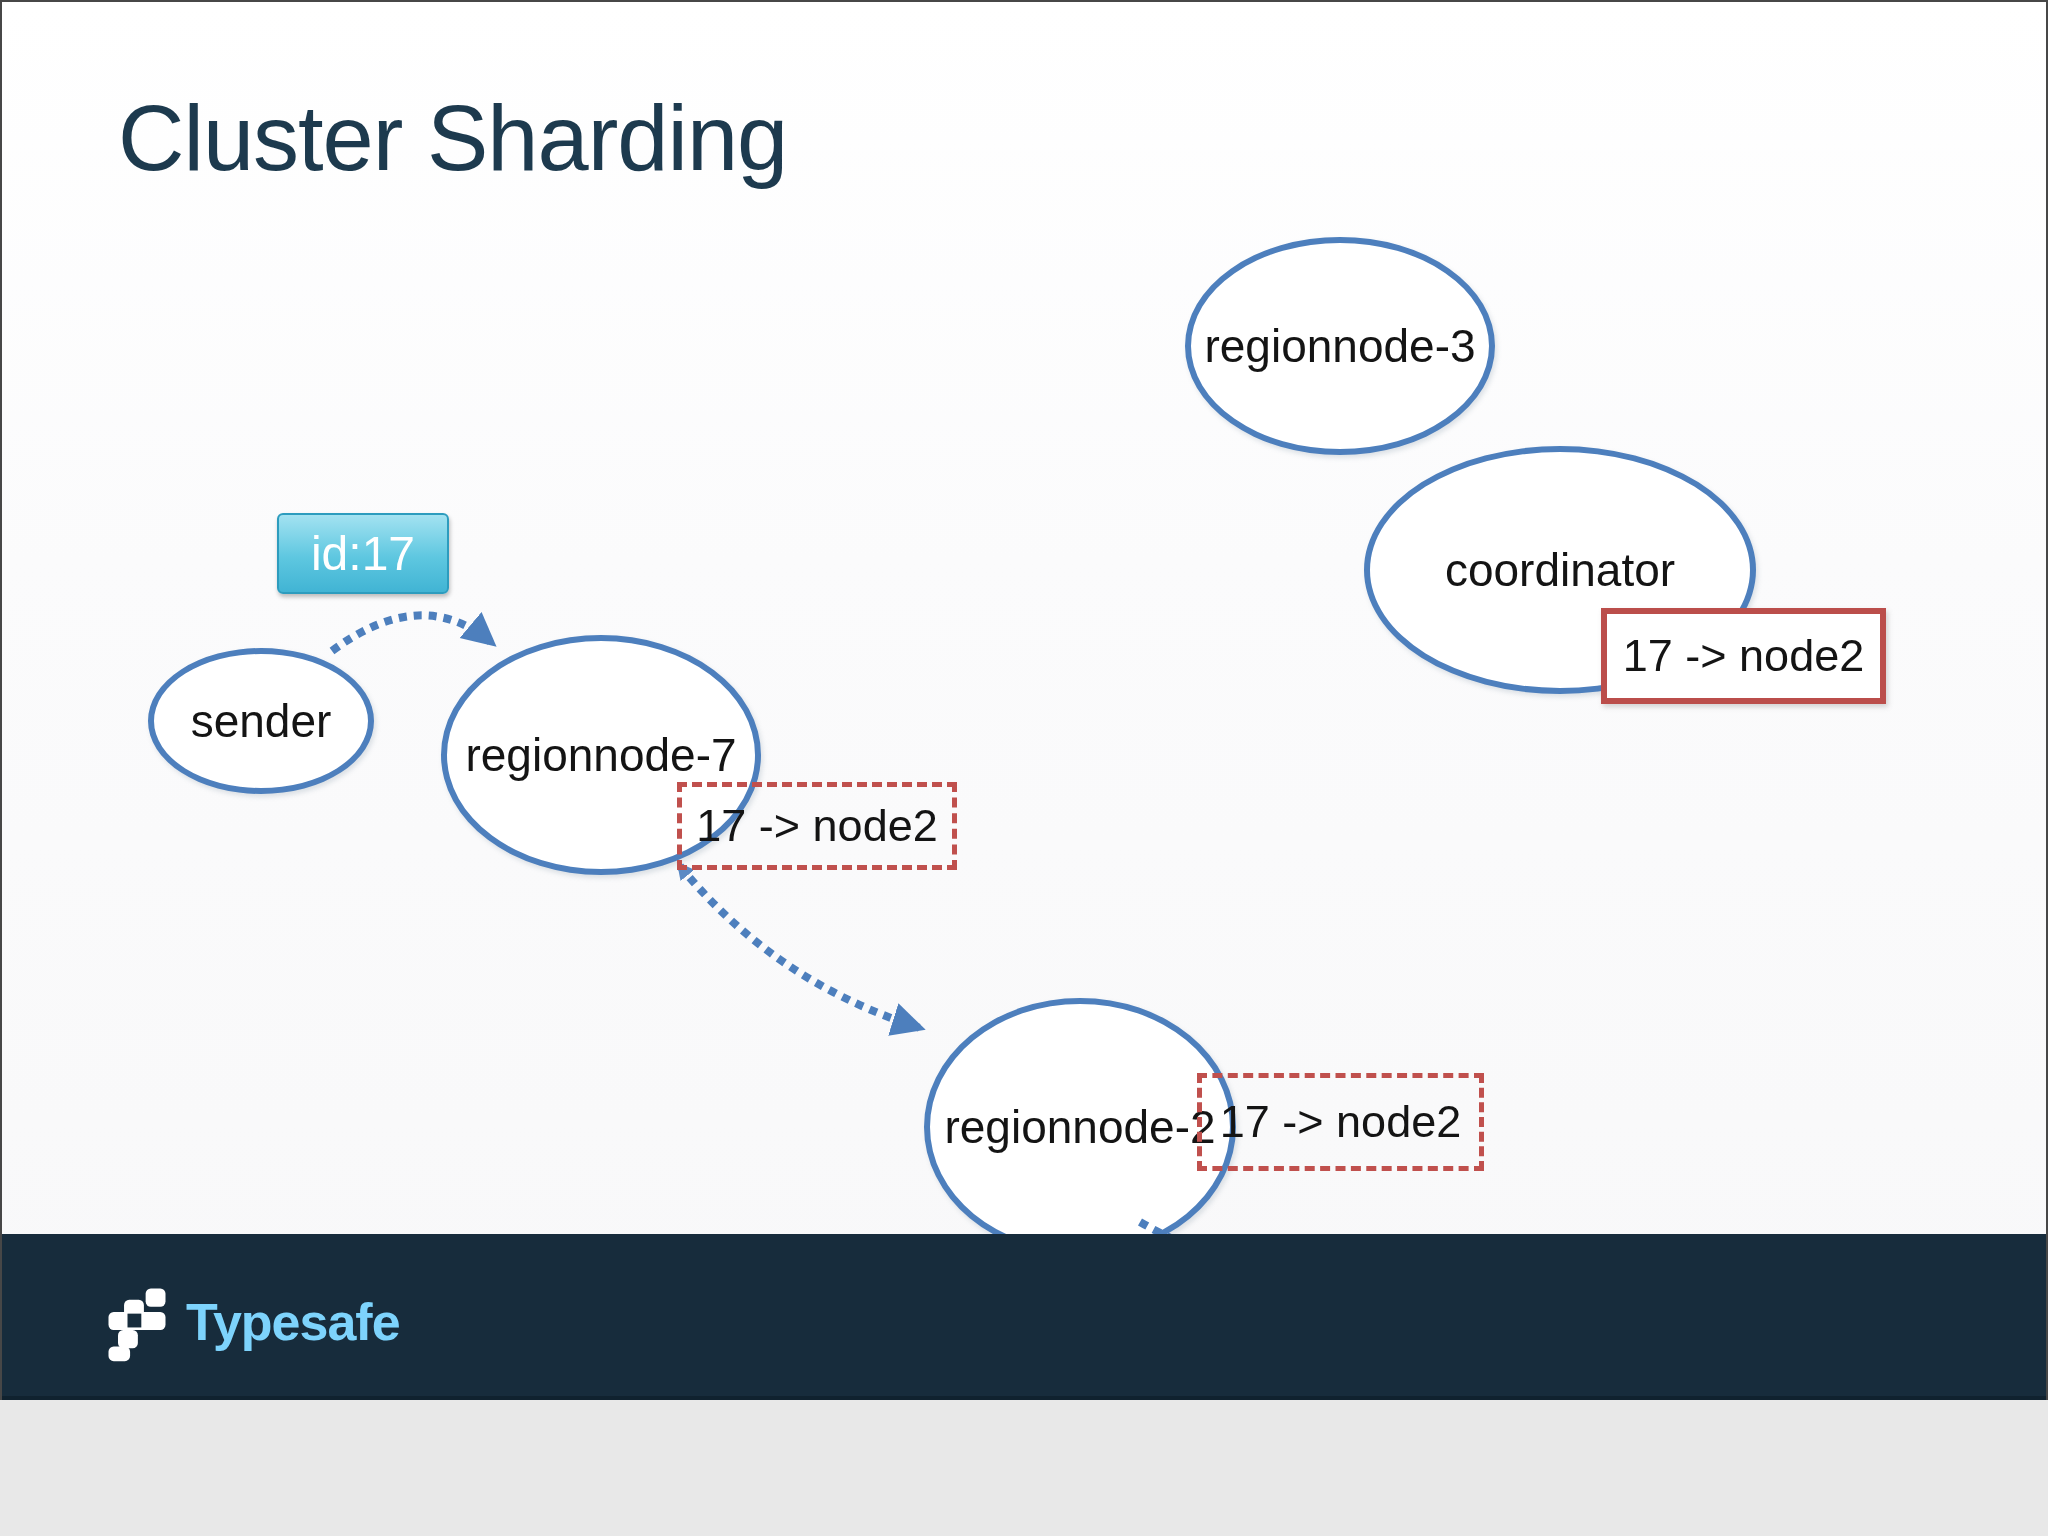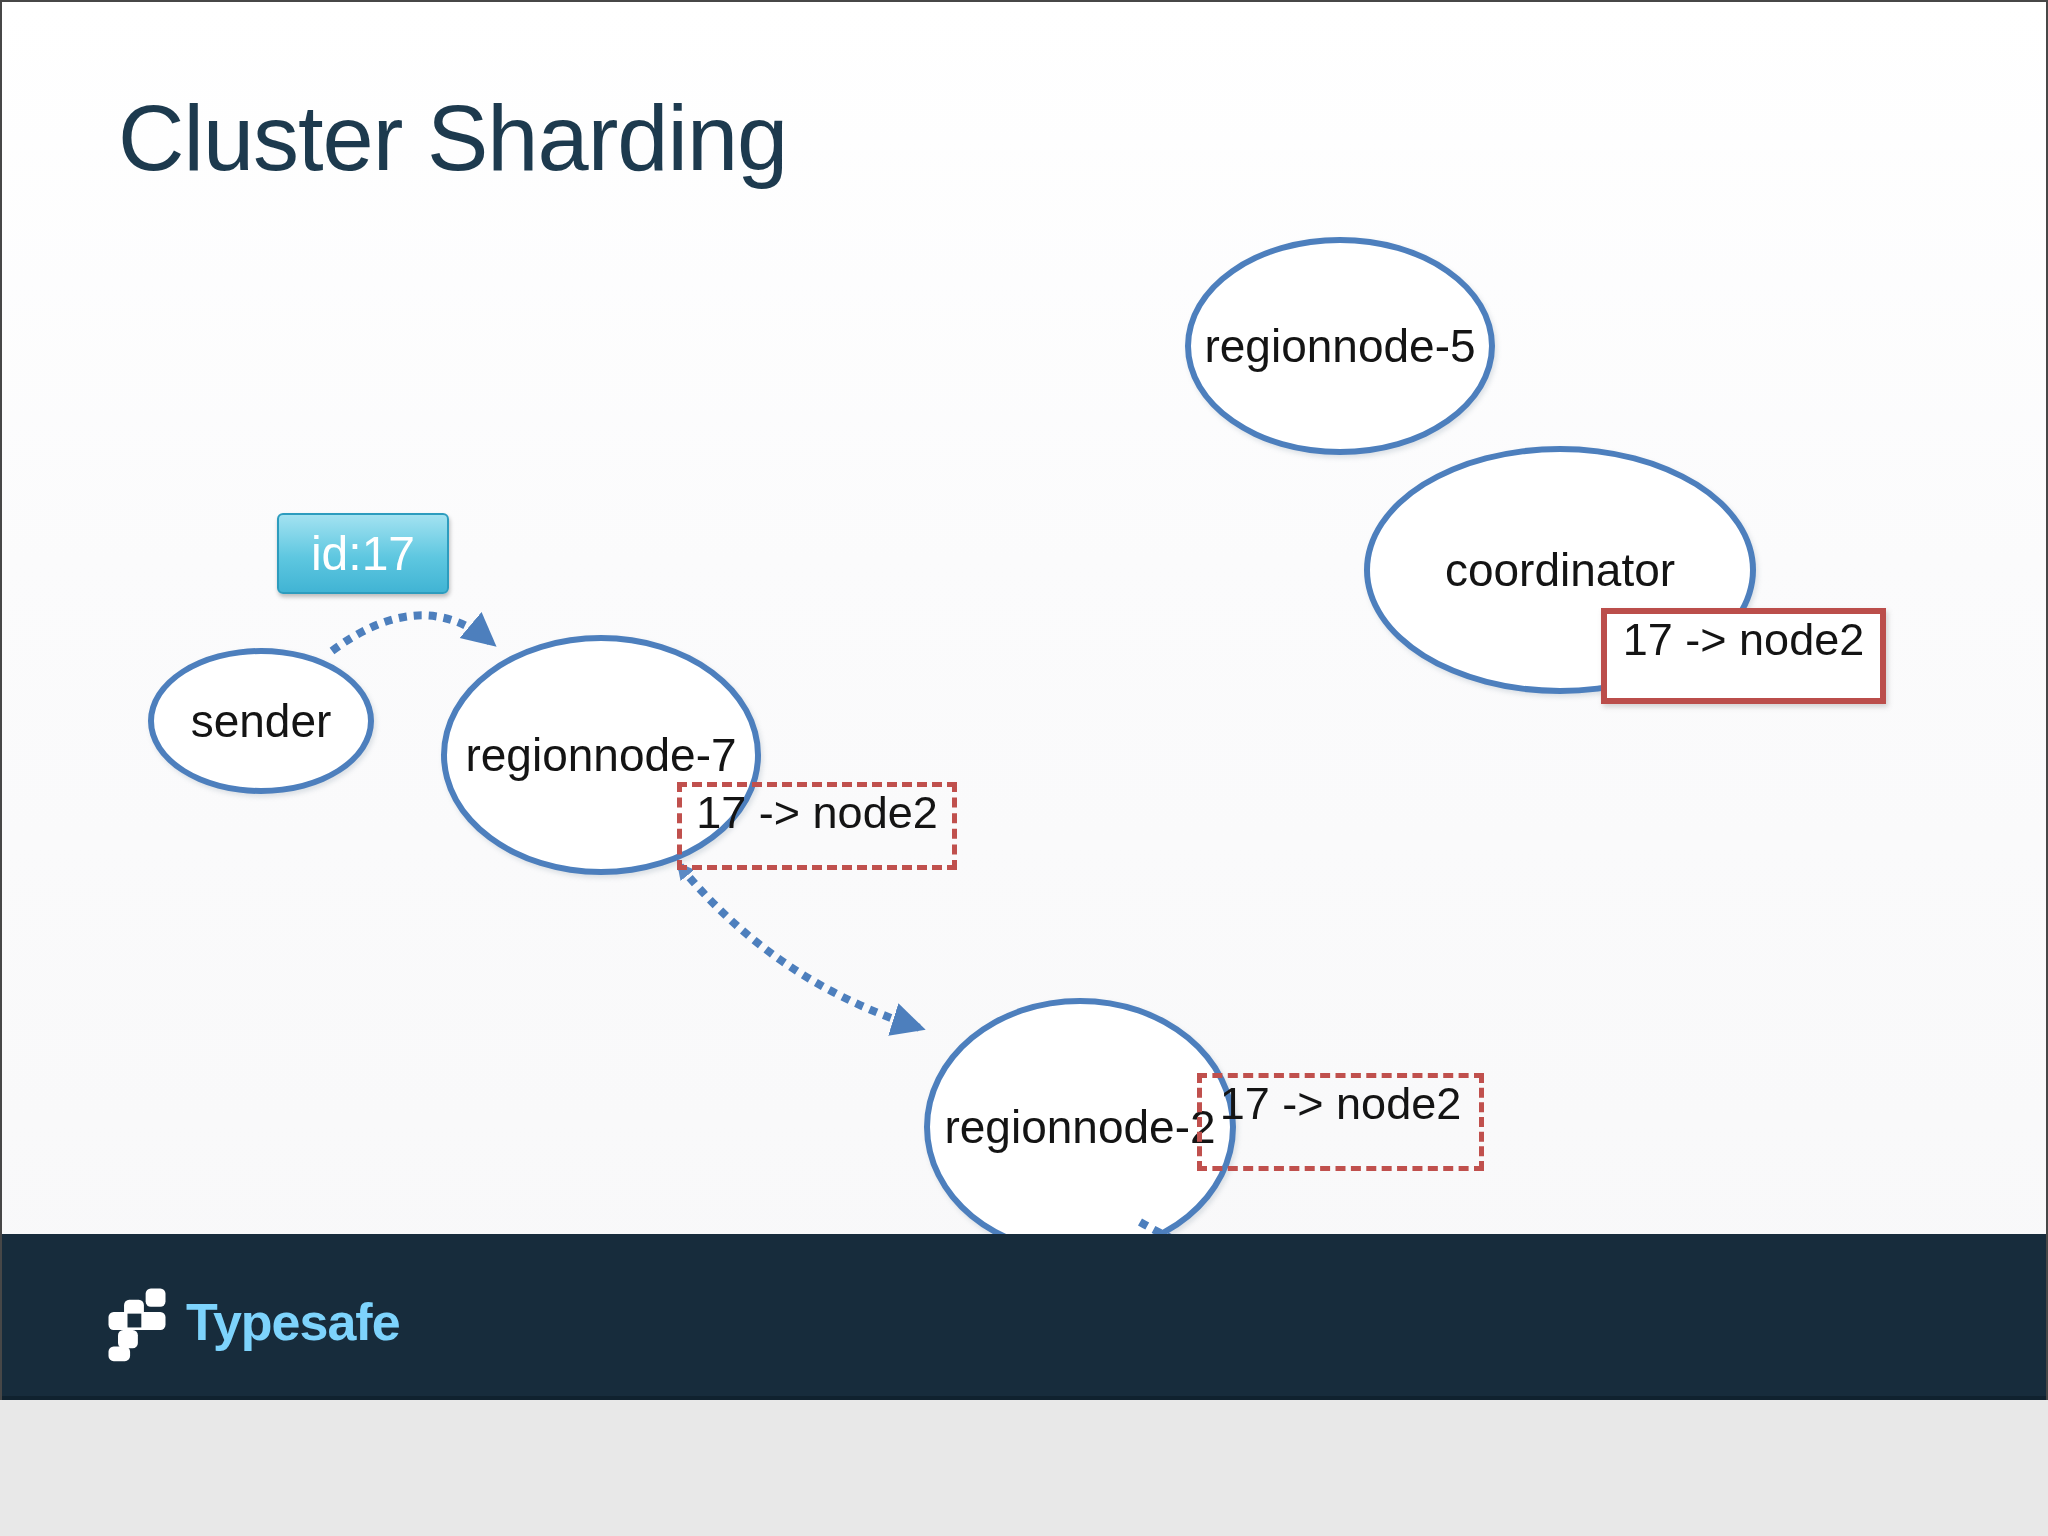--- a/index.html
+++ b/index.html
@@ -65,21 +65,21 @@
     border: 2px solid #2d9cbe;
     border-radius: 6px;
     display: flex; align-items: center; justify-content: center;
     color: #ffffff;
     font-size: 48px;
     z-index: 3;
     box-shadow: 1px 3px 4px rgba(0,0,0,0.25);
   }
   .map-box {
     position: absolute;
-    display: flex; align-items: flex-start; justify-content: center;
+    display: flex; align-items: center; justify-content: center;
     color: #141414;
     font-size: 45px;
     z-index: 3;
     white-space: nowrap;
   }
   .map-box.solid {
     left: 1599px; top: 606px;
     width: 285px; height: 96px;
     border: 6px solid #bb4e4b;
     background: #ffffff;
@@ -129,21 +129,21 @@
 </style>
 </head>
 <body>
 
 <div class="slide">
 
   <div class="slide-title">Cluster Sharding</div>
 
   <div class="node node-region-3">
     <span>region</span>
-    <span>node-5</span>
+    <span>node-3</span>
   </div>
 
   <div class="node node-sender">
     <span>sender</span>
   </div>
 
   <div class="node node-coordinator">
     <span>coordinator</span>
   </div>
 

